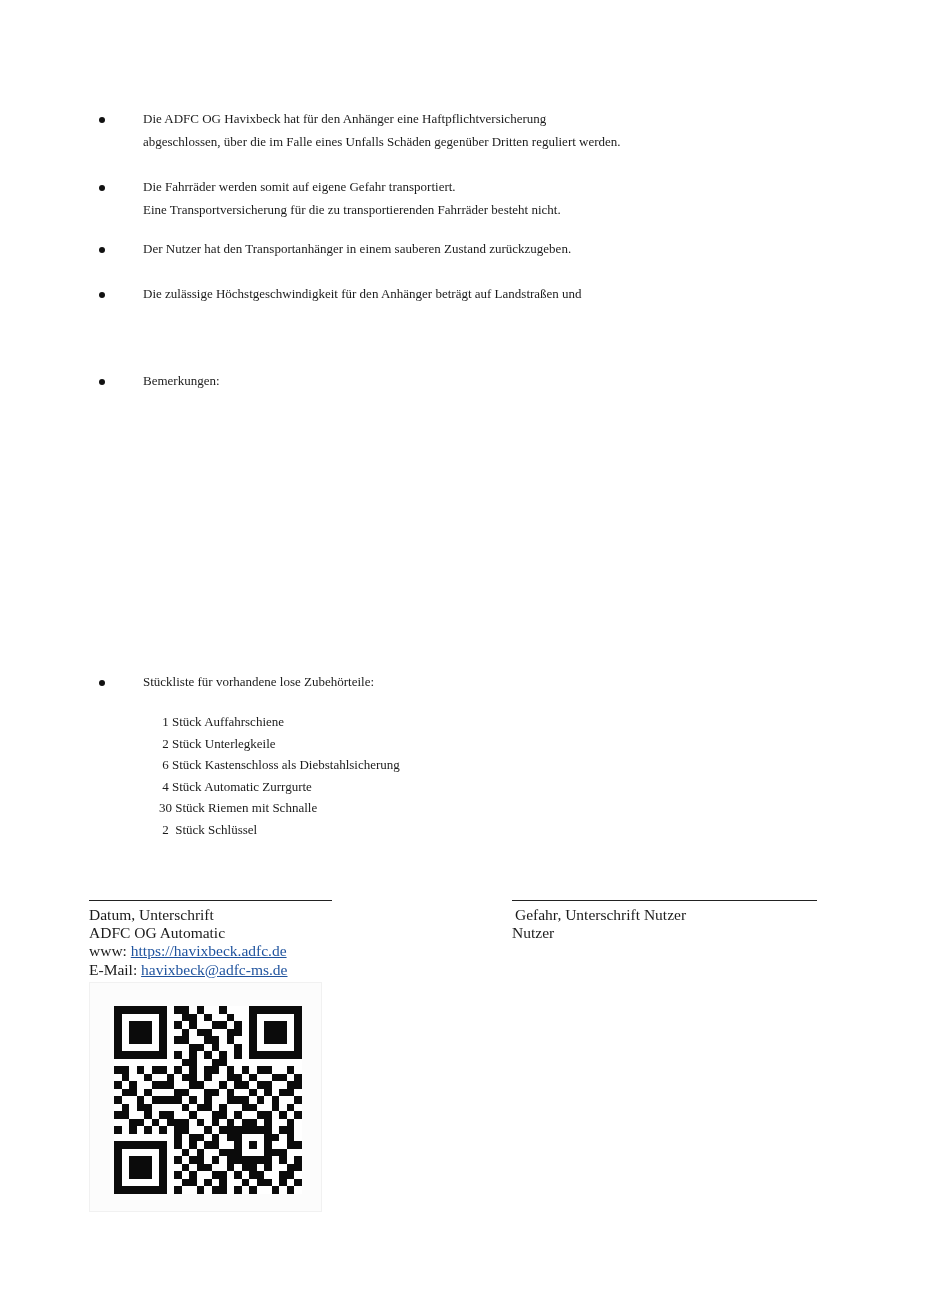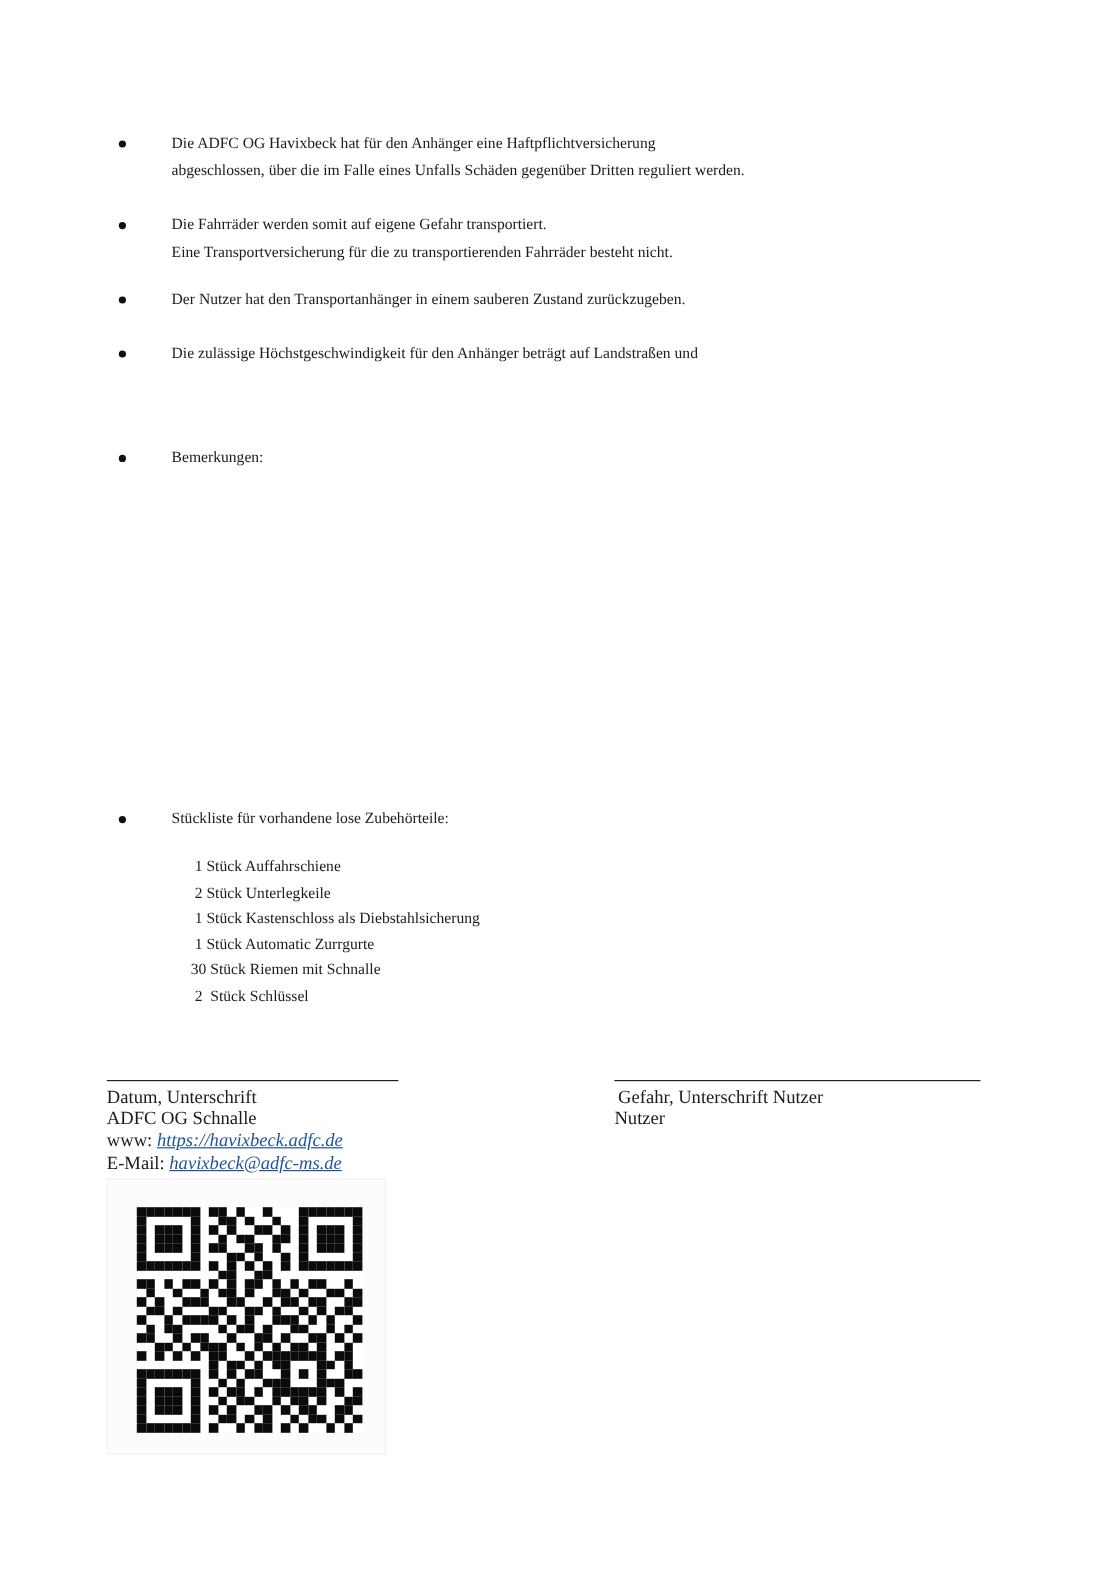--- a/index.html
+++ b/index.html
@@ -22,21 +22,21 @@
   }
   .bullet-text .line{white-space:nowrap;}
   
   .parts{position:absolute;left:159px;top:711px;font-size:13px;line-height:21.5px;}
   .parts .item{white-space:pre;}
   
   .sig-rule{position:absolute;border-top:1.6px solid #222;height:0;}
   .sig-block{position:absolute;font-size:15.5px;line-height:18.2px;}
   .sig-block .row{white-space:nowrap;}
   .indent1{text-indent:3px;}
-  a.doc-link{color:#1f539e;text-decoration:underline;cursor:pointer;font-style:italic;}
+  a.doc-link{color:#1f539e;text-decoration:underline;cursor:pointer;}
   
   .qr-wrap{
     position:absolute;left:89px;top:982px;width:233px;height:230px;
     background:#fcfcfc;border:1px solid #f1f1f1;box-sizing:border-box;
   }
   .qr-grid{
     position:absolute;left:24px;top:23px;width:188px;height:188px;
     display:grid;grid-template-columns:repeat(25,1fr);grid-template-rows:repeat(25,1fr);
     background:#ffffff;
   }
@@ -86,32 +86,32 @@
 <div class="bullet-item" style="top:671px;">
   <span class="dot" style="top:9px;"></span>
   <div class="bullet-text">
     <div class="line">Stückliste für vorhandene lose Zubehörteile:</div>
   </div>
 </div>
 
 <div class="parts">
   <div class="item"> 1 Stück Auffahrschiene</div>
   <div class="item"> 2 Stück Unterlegkeile</div>
-  <div class="item"> 1 Stück Kastenschloss als Diebstahlsicherung</div>
-  <div class="item"> 1 Stück Automatic Zurrgurte</div>
+  <div class="item"> 6 Stück Kastenschloss als Diebstahlsicherung</div>
+  <div class="item"> 4 Stück Automatic Zurrgurte</div>
   <div class="item">30 Stück Riemen mit Schnalle</div>
   <div class="item"> 2  Stück Schlüssel</div>
 </div>
 
 <div class="sig-rule" style="left:89px;top:900px;width:243px;"></div>
 <div class="sig-rule" style="left:512px;top:900px;width:305px;"></div>
 
 <div class="sig-block" style="left:89px;top:906px;">
   <div class="row">Datum, Unterschrift</div>
-  <div class="row">ADFC OG Schnalle</div>
+  <div class="row">ADFC OG Automatic</div>
   <div class="row"><span style="white-space:pre;">www: </span><a class="doc-link">https://havixbeck.adfc.de</a></div>
   <div class="row"><span style="white-space:pre;">E-Mail: </span><a class="doc-link">havixbeck@adfc-ms.de</a></div>
 </div>
 
 <div class="sig-block" style="left:512px;top:906px;">
   <div class="row indent1">Gefahr, Unterschrift Nutzer</div>
   <div class="row">Nutzer</div>
 </div>
 
 <div class="qr-wrap">

